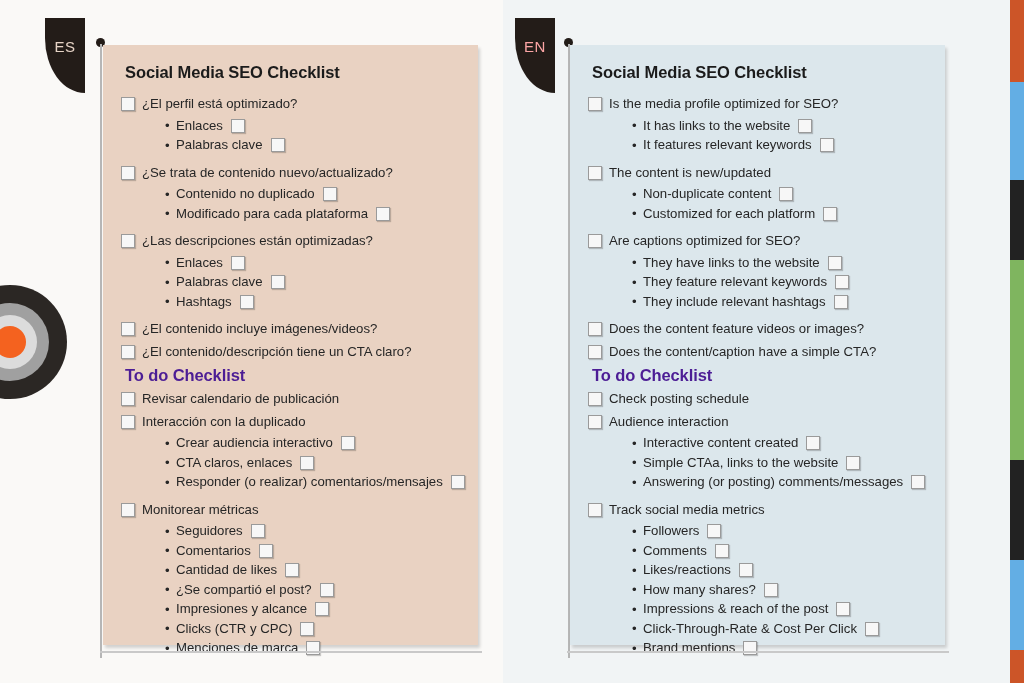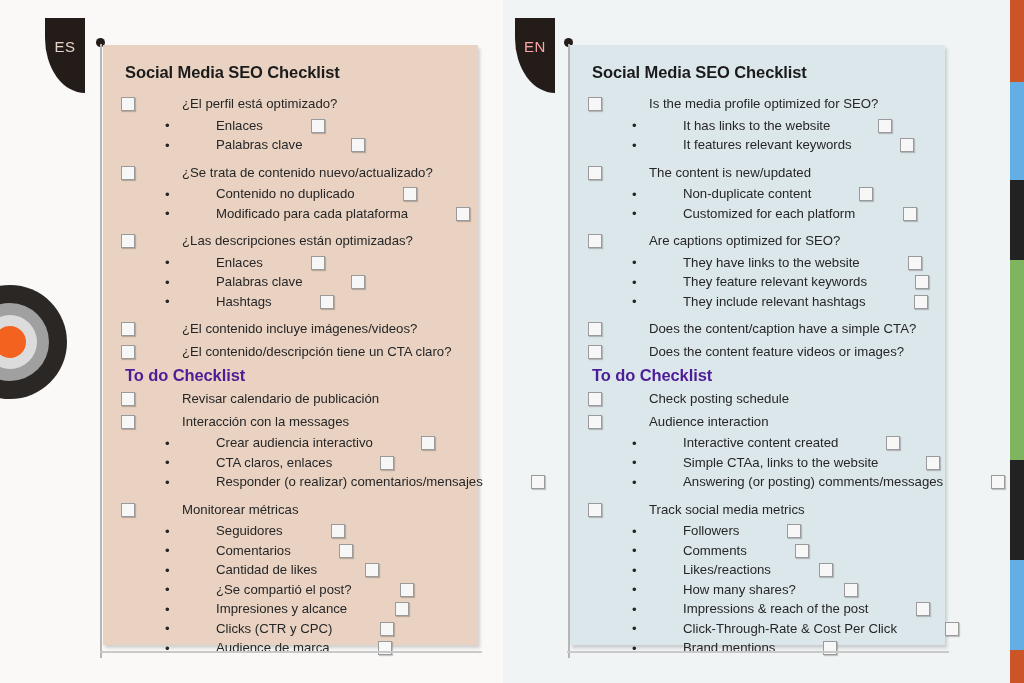--- a/index.html
+++ b/index.html
@@ -146,21 +146,20 @@
   .group.tight { margin-bottom: 6px; }
 
   
   .row {
     display: flex;
     align-items: center;
     font-size: 13.2px;
     color: #262626;
     line-height: 1.25;
     margin: 0 0 5px 0;
-    gap: 40px;
   }
   .row.sub {
     margin-left: 44px;
     margin-bottom: 3px;
   }
   .row-text { white-space: nowrap; }
   .bullet {
     width: 11px;
     flex: 0 0 11px;
     text-align: left;
@@ -300,21 +299,21 @@
       <div class="section-title">To do Checklist</div>
       <div class="group tight">
         <div class="row">
           <span class="cbox lead"></span>
           <span class="row-text">Revisar calendario de publicación</span>
         </div>
       </div>
       <div class="group">
         <div class="row">
           <span class="cbox lead"></span>
-          <span class="row-text">Interacción con la messages</span>
+          <span class="row-text">Interacción con la duplicado</span>
         </div>
         <div class="row sub">
           <span class="bullet">•</span>
           <span class="row-text">Crear audiencia interactivo</span>
           <span class="cbox trail"></span>
         </div>
         <div class="row sub">
           <span class="bullet">•</span>
           <span class="row-text">CTA claros, enlaces</span>
           <span class="cbox trail"></span>
@@ -355,21 +354,21 @@
           <span class="row-text">Impresiones y alcance</span>
           <span class="cbox trail"></span>
         </div>
         <div class="row sub">
           <span class="bullet">•</span>
           <span class="row-text">Clicks (CTR y CPC)</span>
           <span class="cbox trail"></span>
         </div>
         <div class="row sub">
           <span class="bullet">•</span>
-          <span class="row-text">Audience de marca</span>
+          <span class="row-text">Menciones de marca</span>
           <span class="cbox trail"></span>
         </div>
       </div>
     </div>
   <div class="card card-en" id="card-en">
       <div class="card-title">Social Media SEO Checklist</div>
       <div class="group">
         <div class="row">
           <span class="cbox lead"></span>
           <span class="row-text">Is the media profile optimized for SEO?</span>
@@ -418,27 +417,27 @@
         </div>
         <div class="row sub">
           <span class="bullet">•</span>
           <span class="row-text">They include relevant hashtags</span>
           <span class="cbox trail"></span>
         </div>
       </div>
       <div class="group tight">
         <div class="row">
           <span class="cbox lead"></span>
+          <span class="row-text">Does the content feature videos or images?</span>
+        </div>
+      </div>
+      <div class="group tight">
+        <div class="row">
+          <span class="cbox lead"></span>
           <span class="row-text">Does the content/caption have a simple CTA?</span>
-        </div>
-      </div>
-      <div class="group tight">
-        <div class="row">
-          <span class="cbox lead"></span>
-          <span class="row-text">Does the content feature videos or images?</span>
         </div>
       </div>
       <div class="section-title">To do Checklist</div>
       <div class="group tight">
         <div class="row">
           <span class="cbox lead"></span>
           <span class="row-text">Check posting schedule</span>
         </div>
       </div>
       <div class="group">

